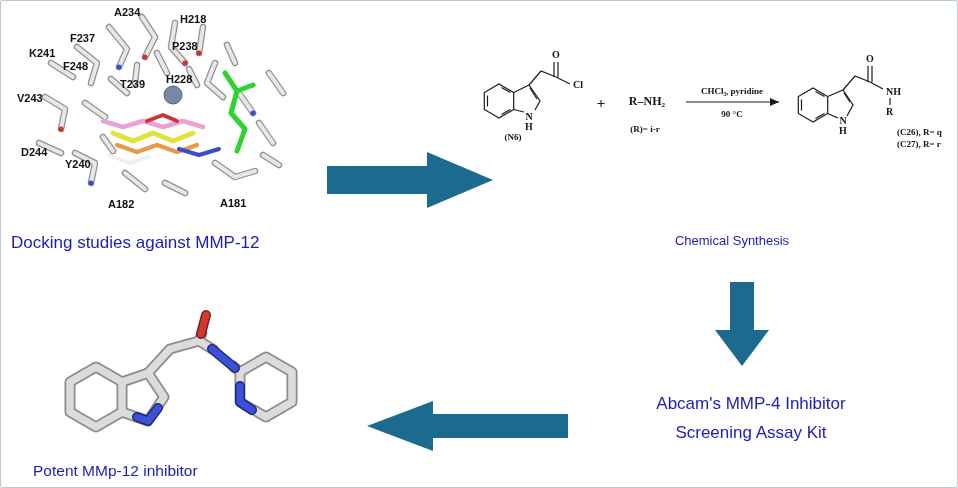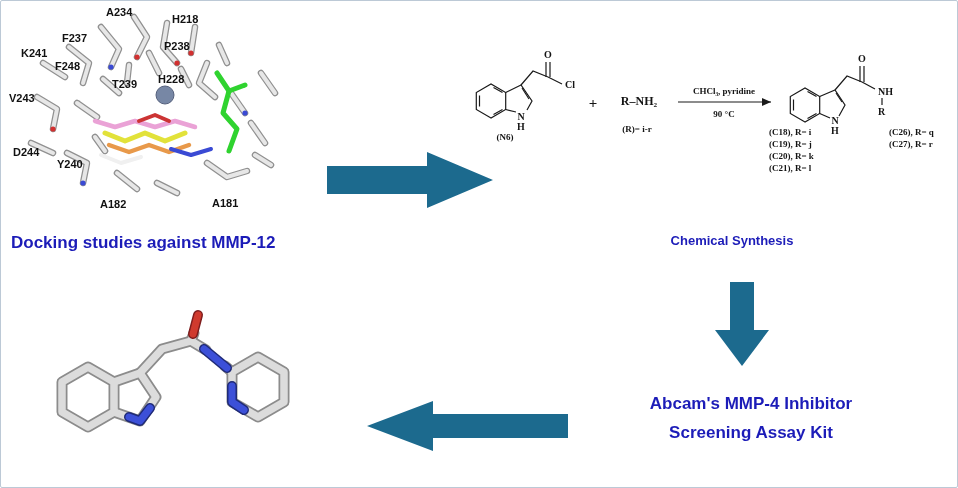--- a/index.html
+++ b/index.html
@@ -1,20 +1,20 @@
 <!DOCTYPE html>
 <html style="--arrow: #1c6a8e; --caption-blue: #1c1cb8;"><head>
 <meta charset="utf-8">
 <style>
   html,body{margin:0;padding:0;background:#ffffff;}
   .fig{position:relative;width:958px;height:488px;background:#fff;border:1px solid #bcc9d6;
        border-radius:2px;box-sizing:border-box;overflow:hidden;
        font-family:"Liberation Sans",sans-serif;}
-  .panel{position:absolute;}
-  .caption{position:absolute;font-weight:bold;color:var(--caption-blue,#1c1cb8);}
+  .panel{position:absolute;margin-left:8px;}
+  .caption{position:absolute;font-weight:normal;color:var(--caption-blue,#1c1cb8);}
   #cap-dock{left:10px;top:232px;font-size:17px;}
   #cap-synth{left:596px;top:232px;width:270px;text-align:center;font-size:13px;}
   #cap-assay{left:585px;top:388px;width:330px;text-align:center;font-size:17px;line-height:29px;}
   #cap-inh{left:32px;top:461px;font-size:15.5px;}
   .arrow{position:absolute;}
   .arrow polygon{fill:var(--arrow,#1c6a8e);}
   
   #dock{left:8px;top:2px;width:310px;height:228px;}
   #dock svg{position:absolute;left:0;top:0;}
   .res{position:absolute;font:bold 11px "Liberation Sans",sans-serif;color:#111;white-space:nowrap;}
@@ -156,26 +156,20 @@
         <path class="bond" d="M382,64 L394,50 L409,56"></path>
         <path class="bond" d="M407,56 L407,40 M411,56 L411,40"></path>
         <path class="bond" d="M409,56 L422,63 M429,72 L429,79"></path>
         <text class="atom" x="409" y="36" text-anchor="middle">O</text>
         <text class="atom" x="425" y="69">NH</text>
         <text class="atom" x="425" y="89">R</text>
         <text class="atom" x="382" y="98" text-anchor="middle">N</text>
         <text class="atom" x="382" y="108" text-anchor="middle">H</text>
       </g>
     </svg>
-    <div class="ccol" id="ccol1">
-      <div class="centry">(C18), R= i</div>
-      <div class="centry">(C19), R= j</div>
-      <div class="centry">(C20), R= k</div>
-      <div class="centry">(C21), R= l</div>
-    </div>
     <div class="ccol" id="ccol3">
       <div class="centry">(C26), R= q</div>
       <div class="centry">(C27), R= r</div>
     </div>
   </div>
   <div class="caption" id="cap-synth">Chemical Synthesis</div>
 
   <svg class="arrow" style="left:712px;top:281px" width="58" height="84">
     <polygon points="17,0 41,0 41,48 56,48 29,84 2,48 17,48"></polygon>
   </svg>
@@ -211,14 +205,15 @@
         <path class="co" d="M167,55 L172,36" stroke="#d03a2e"></path>
         <path class="cu" d="M178,70 L201,89" stroke="#1f2a77"></path>
         <path class="co" d="M178,70 L201,89" stroke="#3c50d8"></path>
         <path class="cu" d="M103,138 L114,142 L124,129" stroke="#1f2a77"></path>
         <path class="co" d="M103,138 L114,142 L124,129" stroke="#3c50d8"></path>
         <path class="cu" d="M218,131 L206,123 L206,107" stroke="#1f2a77"></path>
         <path class="co" d="M218,131 L206,123 L206,107" stroke="#3c50d8"></path>
       </g>
     </svg>
   </div>
+  <div class="caption" id="cap-inh">Potent MMp-12 inhibitor</div>
 
 </div>
 
 </body></html>

